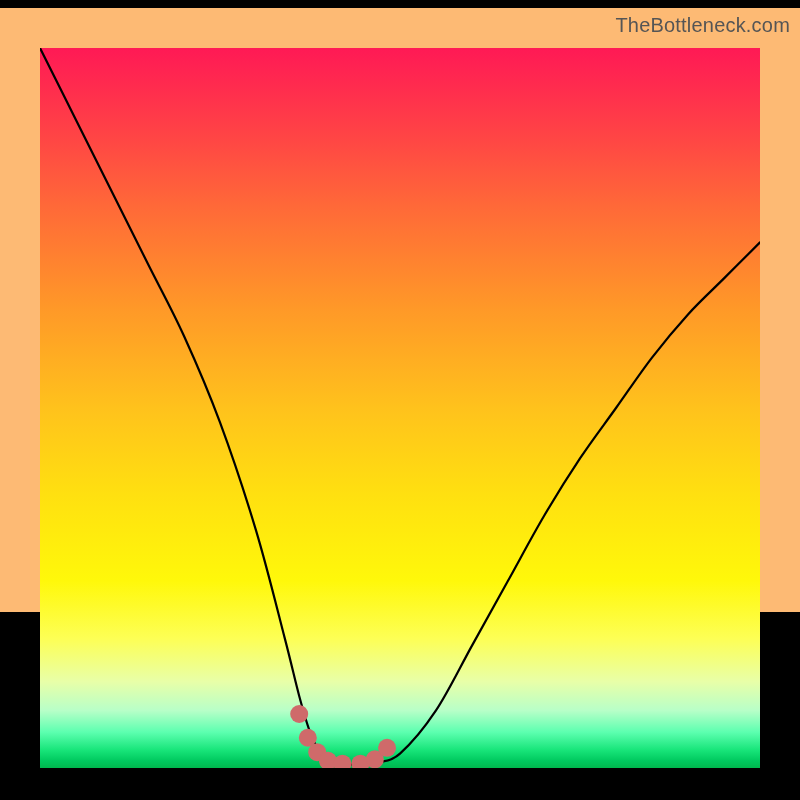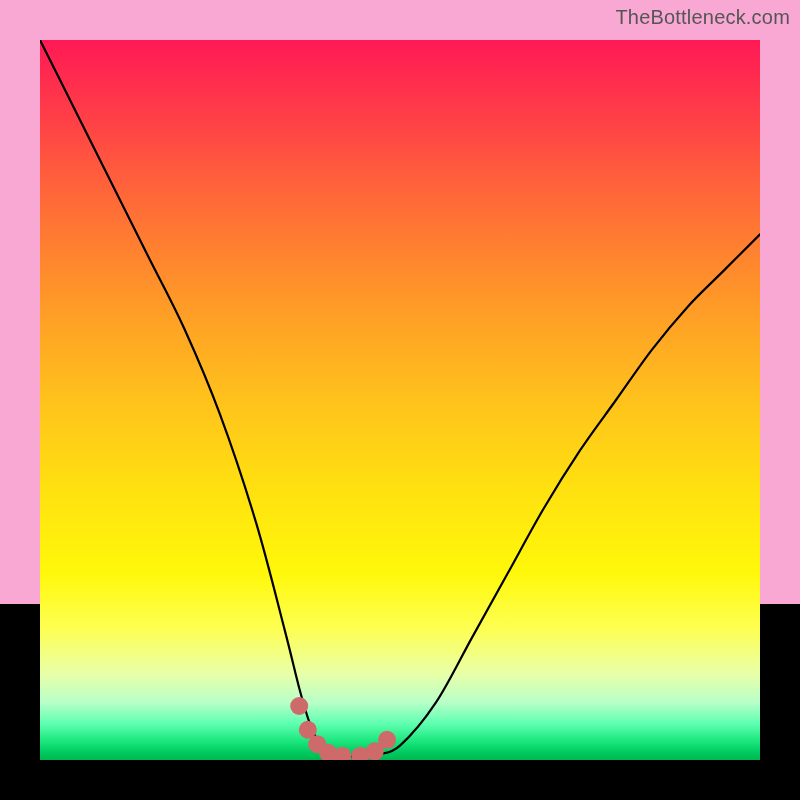--- a/index.html
+++ b/index.html
@@ -7,24 +7,24 @@
     padding: 0;
     width: 800px;
     height: 800px;
     background: #000;
     overflow: hidden;
     font-family: Arial, Helvetica, sans-serif;
   }
   .frame {
     position: absolute;
     left: 0;
-    top: 0;
+    top: 8px;
     width: 800px;
     height: 604px;
-    background: #f9a8d4;
+    background: #fdba74;
   }
   .plot-area {
     position: absolute;
     left: 40px;
     top: 40px;
     width: 720px;
     height: 720px;
     overflow: hidden;
   }
   .gradient {

